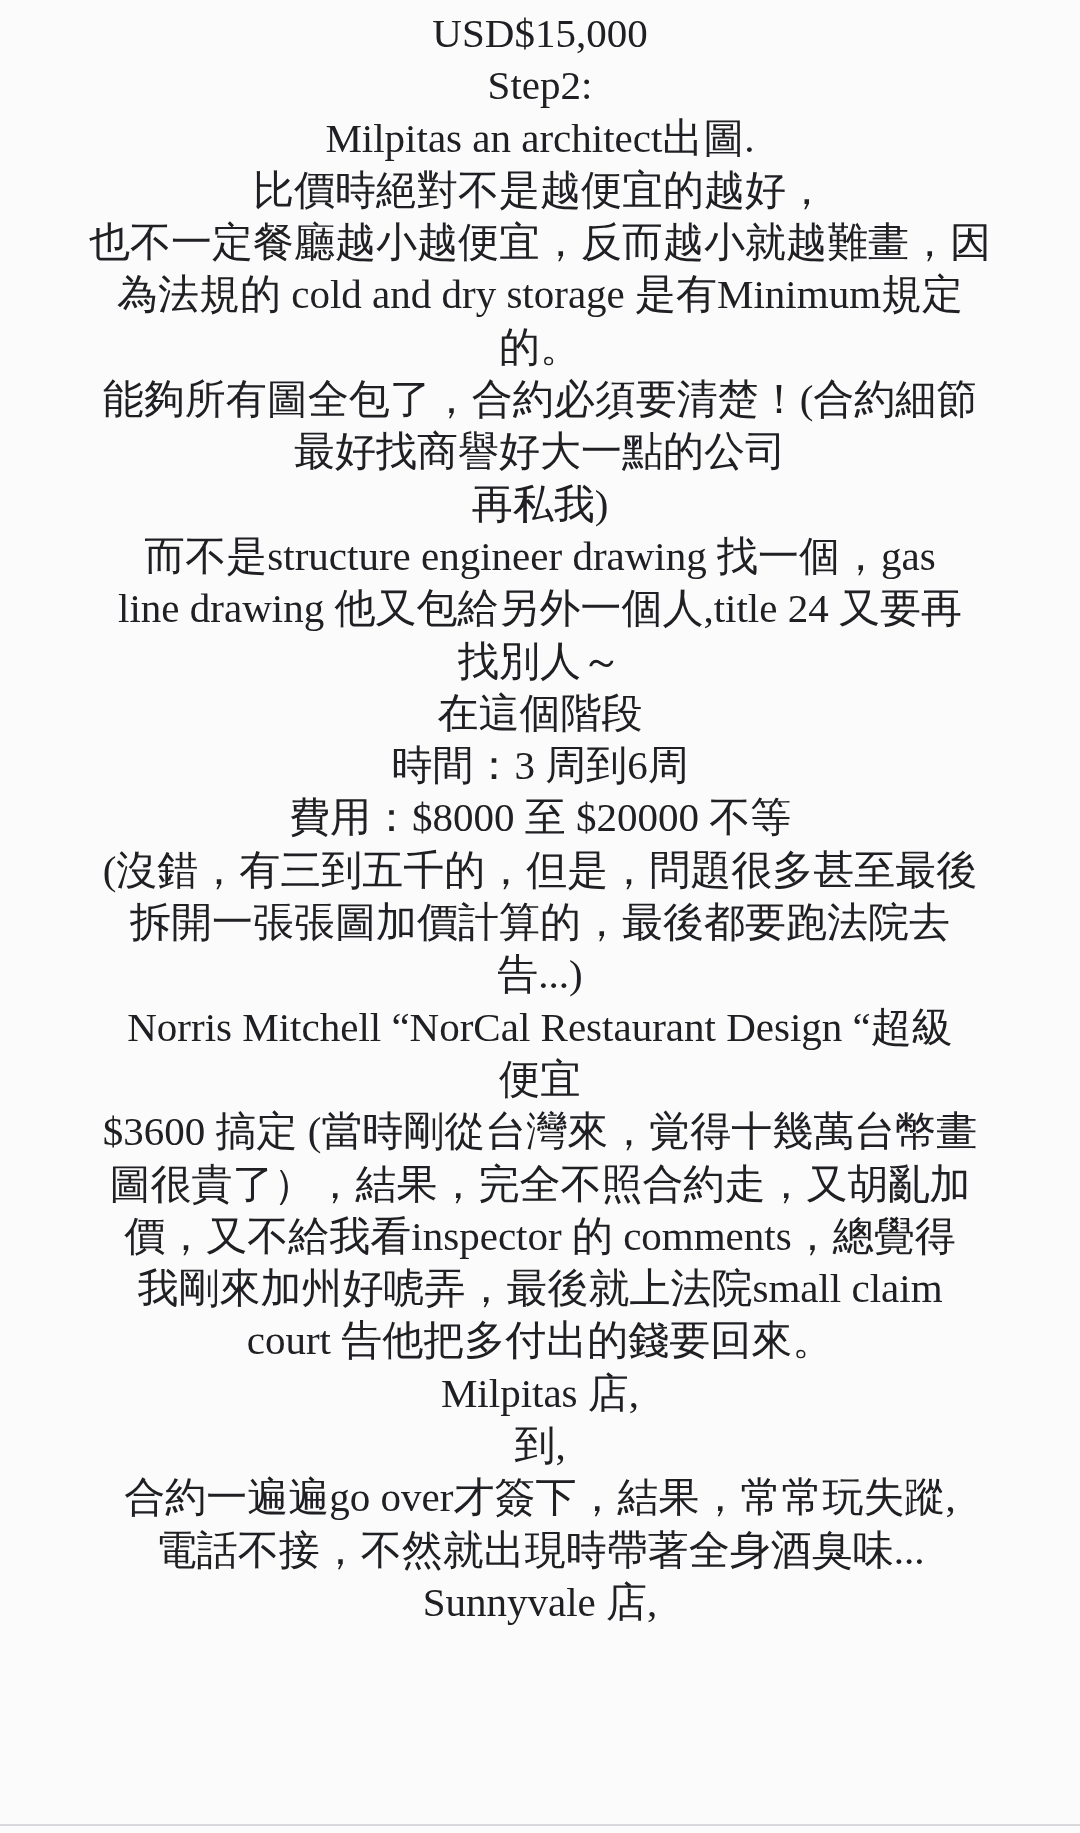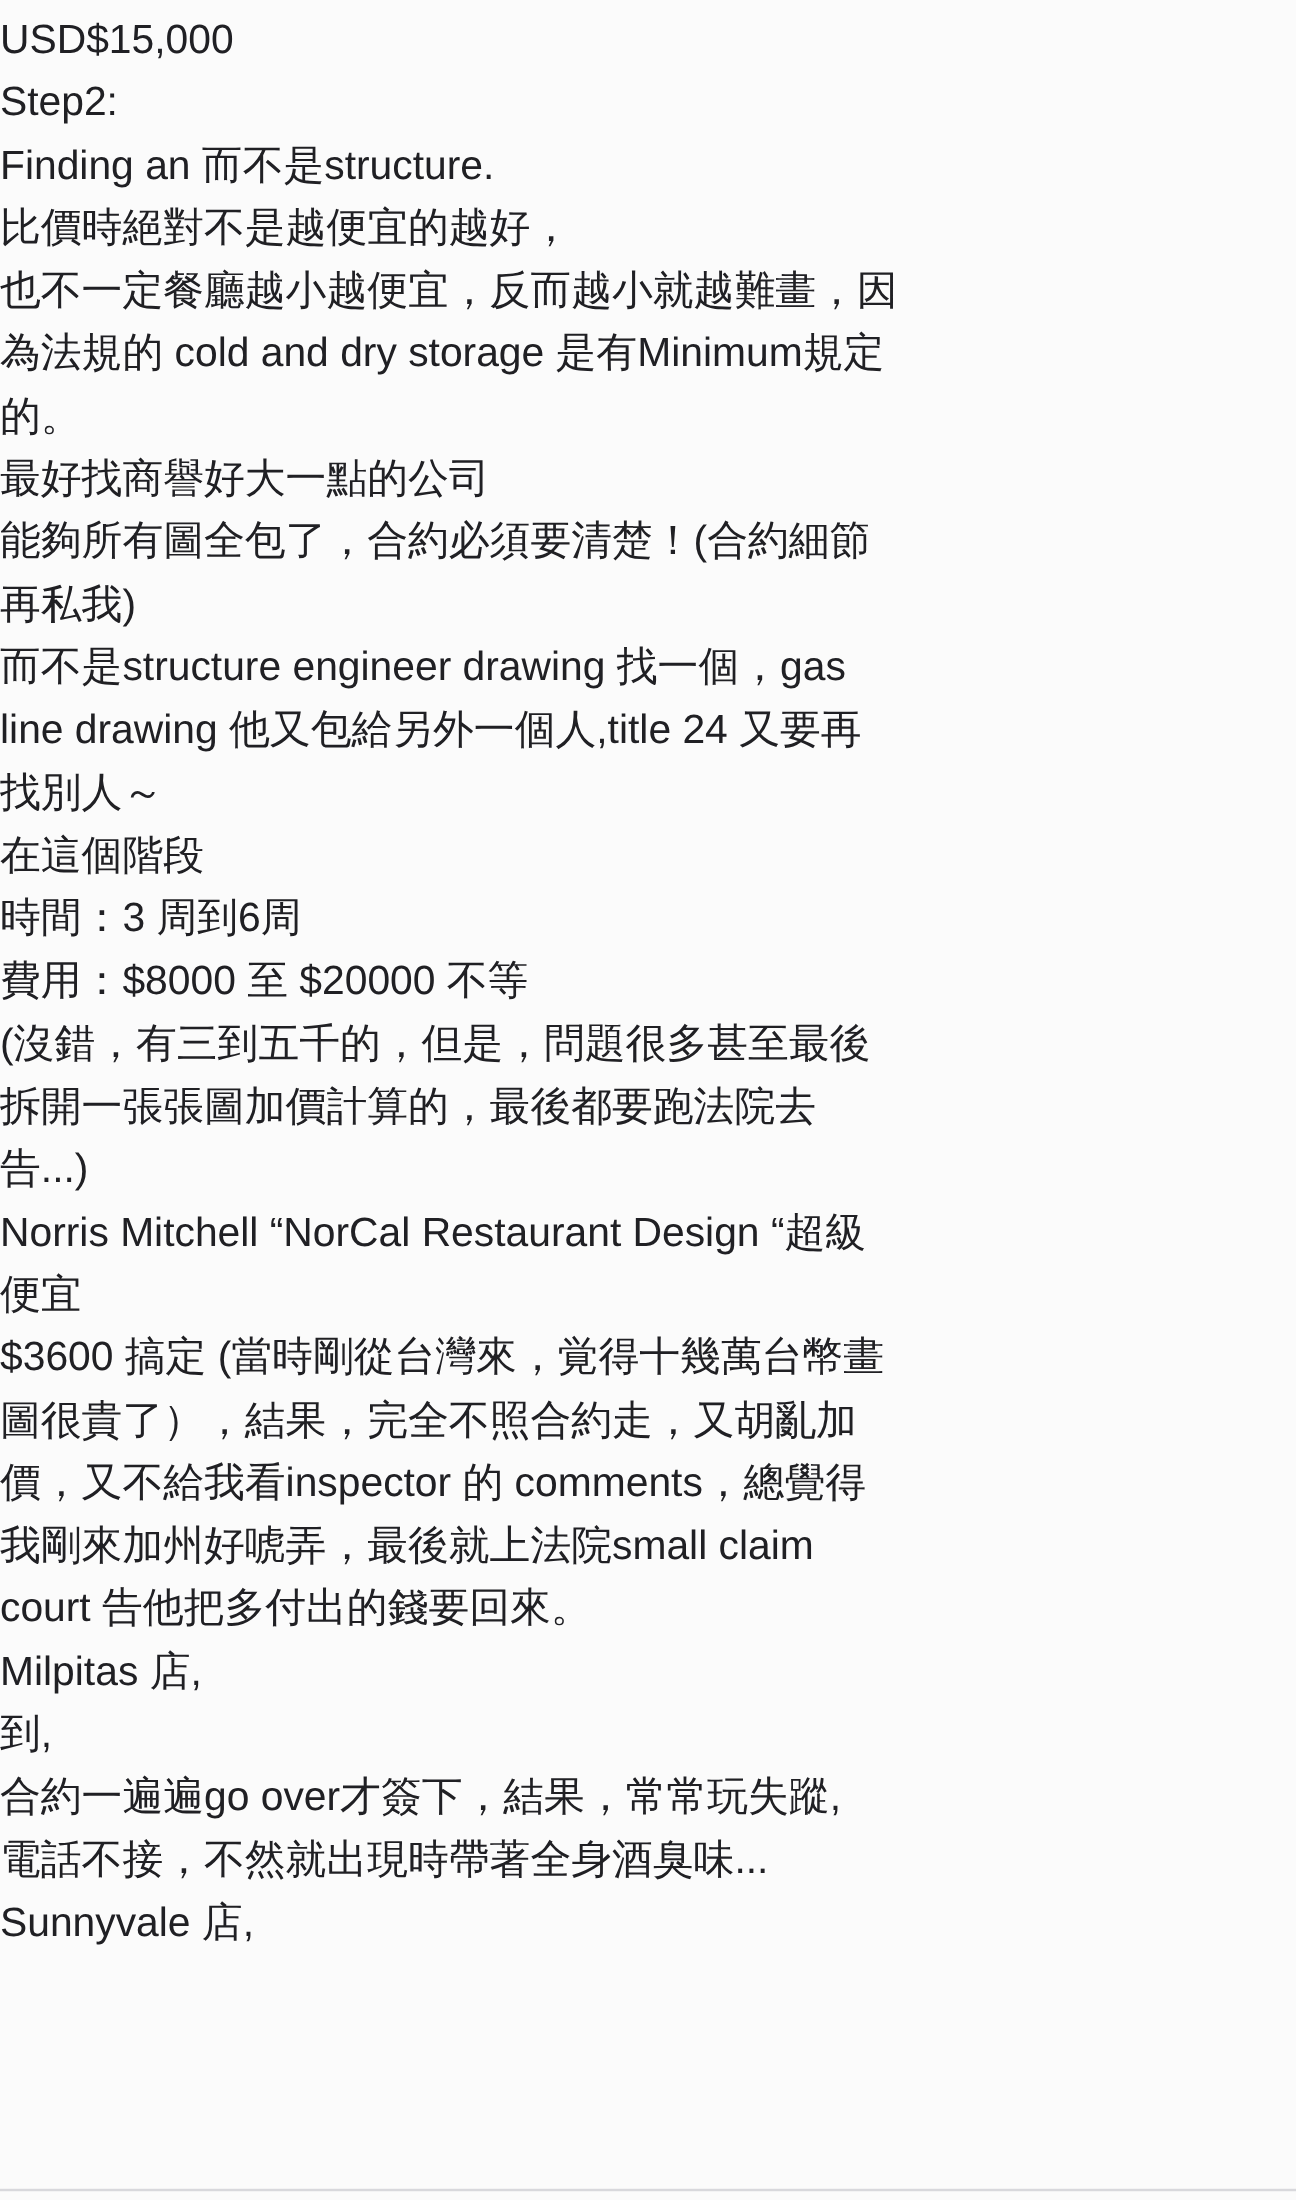--- a/index.html
+++ b/index.html
@@ -18,51 +18,51 @@
     position: relative;
     width: 1080px;
     height: 1833px;
     background: var(--background);
   }
   .post-text {
     padding-top: 7px;
     width: 1080px;
   }
   .line {
-    font-family: Liberation Sans, sans-serif;
-    font-size: 34px;
+    font-family: Liberation Serif, serif;
+    font-size: 41px;
     line-height: 52.3px;
     color: var(--text);
-    text-align: left;
+    text-align: center;
     white-space: nowrap;
     font-weight: 400;
   }
   .bottom-divider {
     position: absolute;
     left: 0;
     top: 1824px;
     width: 1080px;
     height: 2px;
     background: var(--divider);
   }
 </style>
 </head>
 <body>
 
 <div class="page">
   <div class="post-text">
       <div class="line">USD$15,000</div>
       <div class="line">Step2:</div>
-      <div class="line">Finding an 而不是structure.</div>
+      <div class="line">Milpitas an architect出圖.</div>
       <div class="line">比價時絕對不是越便宜的越好，</div>
       <div class="line">也不一定餐廳越小越便宜，反而越小就越難畫，因</div>
       <div class="line">為法規的 cold and dry storage 是有Minimum規定</div>
       <div class="line">的。</div>
+      <div class="line">能夠所有圖全包了，合約必須要清楚！(合約細節</div>
       <div class="line">最好找商譽好大一點的公司</div>
-      <div class="line">能夠所有圖全包了，合約必須要清楚！(合約細節</div>
       <div class="line">再私我)</div>
       <div class="line">而不是structure engineer drawing 找一個，gas</div>
       <div class="line">line drawing 他又包給另外一個人,title 24 又要再</div>
       <div class="line">找別人～</div>
       <div class="line">在這個階段</div>
       <div class="line">時間：3 周到6周</div>
       <div class="line">費用：$8000 至 $20000 不等</div>
       <div class="line">(沒錯，有三到五千的，但是，問題很多甚至最後</div>
       <div class="line">拆開一張張圖加價計算的，最後都要跑法院去</div>
       <div class="line">告...)</div>

